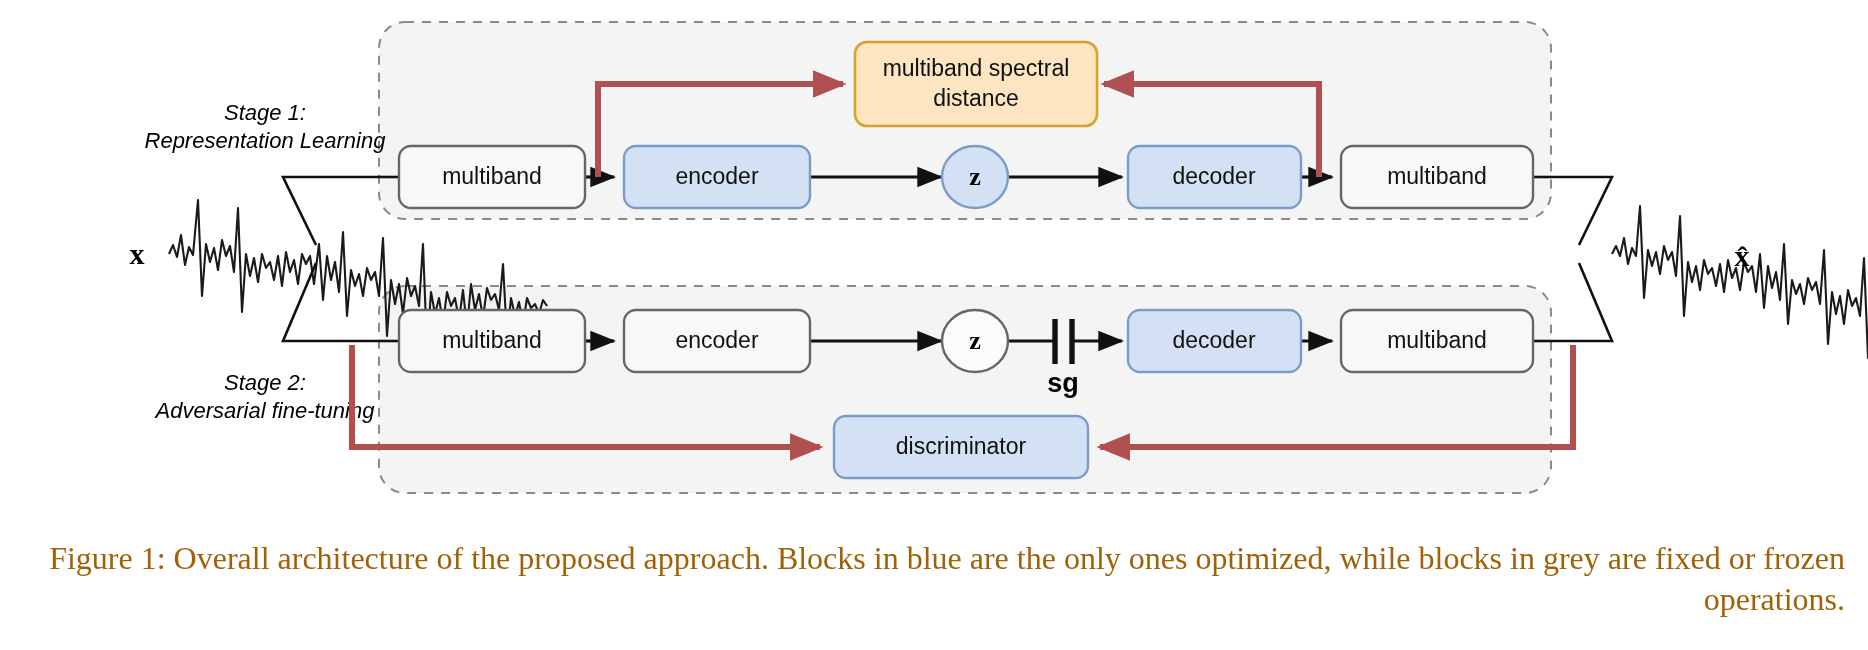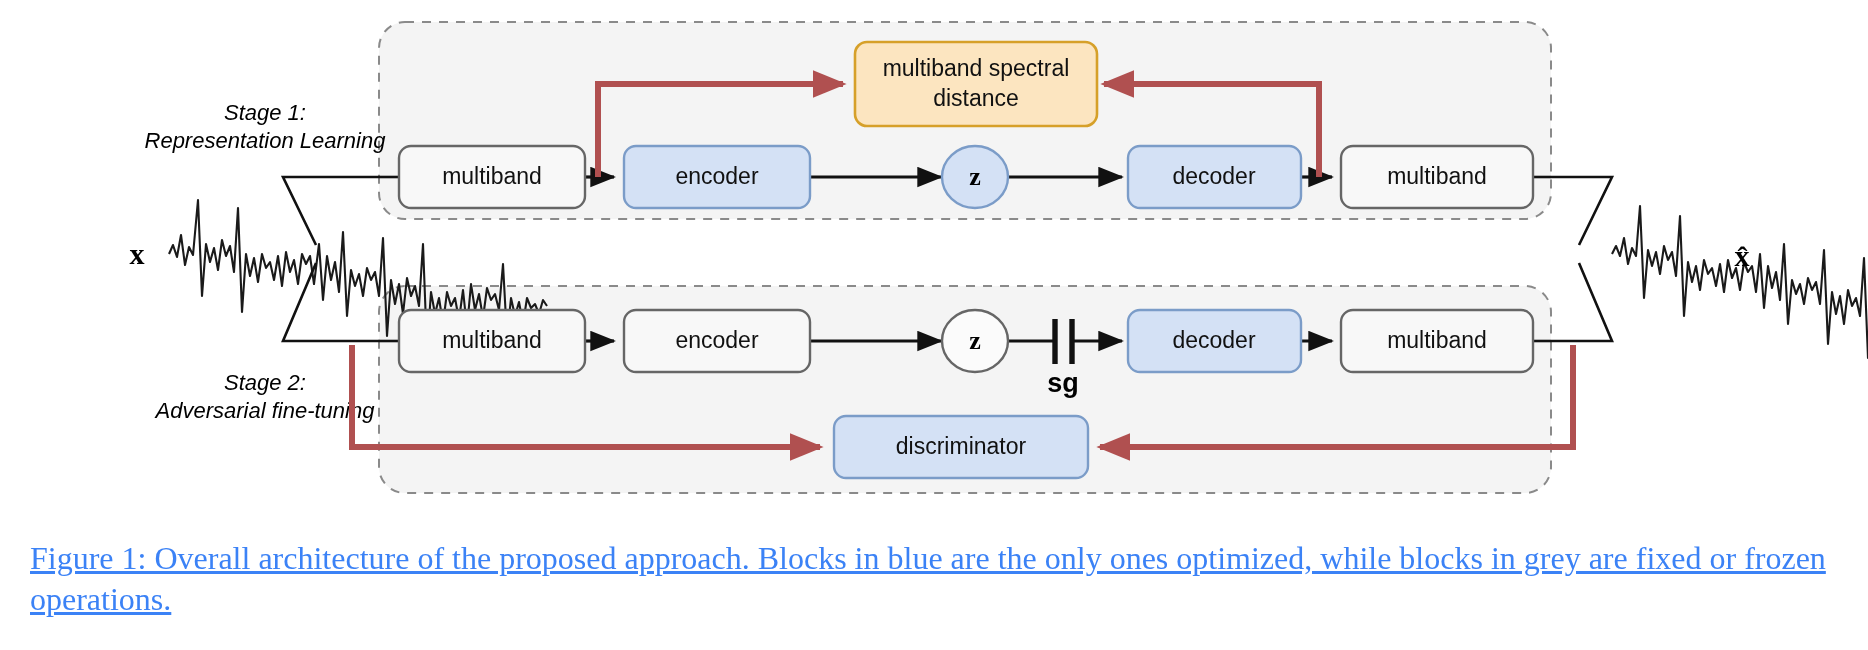--- a/index.html
+++ b/index.html
@@ -4,21 +4,21 @@
 <style>
   html,body{margin:0;padding:0;background:#ffffff;}
   body{width:1868px;height:650px;position:relative;font-family:"Liberation Sans",sans-serif;overflow:hidden;}
   #figure{position:absolute;left:0;top:0;width:1868px;height:650px;}
   svg.diagram{position:absolute;left:0;top:0;width:1868px;height:530px;}
   .blk-text{font-family:"Liberation Sans",sans-serif;font-size:23px;fill:#111111;text-anchor:middle;dominant-baseline:middle;}
   .stage-label{font-family:"Liberation Sans",sans-serif;font-size:22px;font-style:italic;fill:#000000;text-anchor:middle;}
   .sg-text{font-family:"Liberation Sans",sans-serif;font-size:27px;font-weight:bold;fill:#000000;text-anchor:middle;}
   .z-text{font-family:"Liberation Serif",serif;font-size:26px;font-weight:bold;fill:#000000;text-anchor:middle;dominant-baseline:middle;}
   .io-text{font-family:"Liberation Serif",serif;font-size:30px;font-weight:bold;fill:#000000;text-anchor:middle;}
-  .caption{position:absolute;left:30px;top:538px;width:1815px;font-family:"Liberation Serif",serif;font-size:32px;line-height:1.28;color:#3b82f6;text-align:left;text-decoration:underline;}
+  .caption{position:absolute;left:30px;top:538px;width:1815px;font-family:"Liberation Serif",serif;font-size:32px;line-height:1.28;color:#a16207;text-align:right;}
 </style>
 </head>
 <body>
 
 <div id="figure">
 
   <svg class="diagram" viewBox="0 0 1868 530">
     <defs>
       <marker id="ahB" markerWidth="9" markerHeight="9" refX="7.4" refY="3.2" orient="auto" markerUnits="strokeWidth">
         <path d="M0,0 L8,3.2 L0,6.4 z" fill="#111111"></path>

